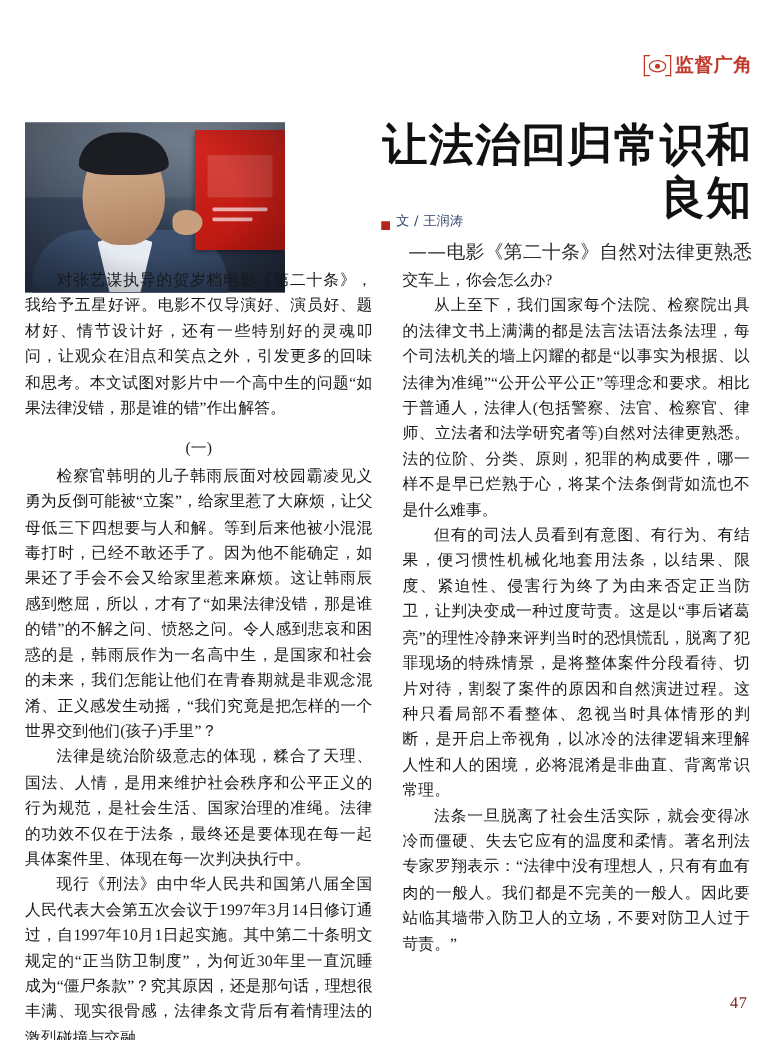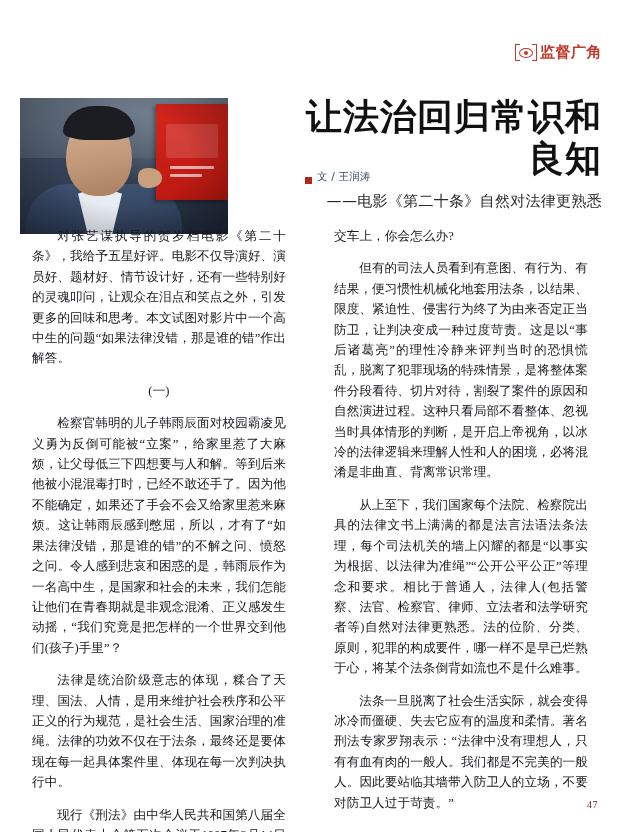--- a/index.html
+++ b/index.html
@@ -235,21 +235,21 @@
     height: 580px;
     display: flex;
     gap: 24px;
   }
   .col {
     width: 278px;
     position: relative;
   }
   .col p,
   .col .section-mark {
-    margin: 12px;
+    margin: 0;
     font-size: 12.6px;
     line-height: 20.4px;
     text-align: justify;
     text-justify: inter-ideograph;
     letter-spacing: .1px;
     color: #16181c;
   }
   .col p.indent {
     text-indent: 2em;
   }
@@ -259,21 +259,21 @@
     margin: 12px 0 2px 0;
     font-size: 12.6px;
   }
 
   
   .page-number {
     position: absolute;
     right: 22px;
     bottom: 22px;
     font-family: "Liberation Serif", serif;
-    font-size: 10px;
+    font-size: 13px;
     color: #7f1d1d;
     letter-spacing: .5px;
   }
 </style>
 </head>
 <body>
 
 <div class="masthead">
   <span class="masthead-mark">
     <span class="bracket l"></span>
@@ -313,19 +313,19 @@
 <div class="columns">
   <div class="col left">
       <p class="indent"><span style="float: left; width: 0px; height: 0px;"></span>对张艺谋执导的贺岁档电影《第二十条》，我给予五星好评。电影不仅导演好、演员好、题材好、情节设计好，还有一些特别好的灵魂叩问，让观众在泪点和笑点之外，引发更多的回味和思考。本文试图对影片中一个高中生的问题“如果法律没错，那是谁的错”作出解答。</p>
       <p class="section-mark">(一)</p>
       <p class="indent">检察官韩明的儿子韩雨辰面对校园霸凌见义勇为反倒可能被“立案”，给家里惹了大麻烦，让父母低三下四想要与人和解。等到后来他被小混混毒打时，已经不敢还手了。因为他不能确定，如果还了手会不会又给家里惹来麻烦。这让韩雨辰感到憋屈，所以，才有了“如果法律没错，那是谁的错”的不解之问、愤怒之问。令人感到悲哀和困惑的是，韩雨辰作为一名高中生，是国家和社会的未来，我们怎能让他们在青春期就是非观念混淆、正义感发生动摇，“我们究竟是把怎样的一个世界交到他们(孩子)手里”？</p>
       <p class="indent">法律是统治阶级意志的体现，糅合了天理、国法、人情，是用来维护社会秩序和公平正义的行为规范，是社会生活、国家治理的准绳。法律的功效不仅在于法条，最终还是要体现在每一起具体案件里、体现在每一次判决执行中。</p>
       <p class="indent">现行《刑法》由中华人民共和国第八届全国人民代表大会第五次会议于1997年3月14日修订通过，自1997年10月1日起实施。其中第二十条明文规定的“正当防卫制度”，为何近30年里一直沉睡成为“僵尸条款”？究其原因，还是那句话，理想很丰满、现实很骨感，法律条文背后有着情理法的激烈碰撞与交融。</p>
     </div>
   <div class="col right">
       <p class="">交车上，你会怎么办?</p>
+      <p class="indent">从上至下，我们国家每个法院、检察院出具的法律文书上满满的都是法言法语法条法理，每个司法机关的墙上闪耀的都是“以事实为根据、以法律为准绳”“公开公平公正”等理念和要求。相比于普通人，法律人(包括警察、法官、检察官、律师、立法者和法学研究者等)自然对法律更熟悉。法的位阶、分类、原则，犯罪的构成要件，哪一样不是早已烂熟于心，将某个法条倒背如流也不是什么难事。</p>
       <p class="indent">但有的司法人员看到有意图、有行为、有结果，便习惯性机械化地套用法条，以结果、限度、紧迫性、侵害行为终了为由来否定正当防卫，让判决变成一种过度苛责。这是以“事后诸葛亮”的理性冷静来评判当时的恐惧慌乱，脱离了犯罪现场的特殊情景，是将整体案件分段看待、切片对待，割裂了案件的原因和自然演进过程。这种只看局部不看整体、忽视当时具体情形的判断，是开启上帝视角，以冰冷的法律逻辑来理解人性和人的困境，必将混淆是非曲直、背离常识常理。</p>
-      <p class="indent">从上至下，我们国家每个法院、检察院出具的法律文书上满满的都是法言法语法条法理，每个司法机关的墙上闪耀的都是“以事实为根据、以法律为准绳”“公开公平公正”等理念和要求。相比于普通人，法律人(包括警察、法官、检察官、律师、立法者和法学研究者等)自然对法律更熟悉。法的位阶、分类、原则，犯罪的构成要件，哪一样不是早已烂熟于心，将某个法条倒背如流也不是什么难事。</p>
       <p class="indent">法条一旦脱离了社会生活实际，就会变得冰冷而僵硬、失去它应有的温度和柔情。著名刑法专家罗翔表示：“法律中没有理想人，只有有血有肉的一般人。我们都是不完美的一般人。因此要站临其墙带入防卫人的立场，不要对防卫人过于苛责。”</p>
     </div>
 </div>
 
 <div class="page-number">47</div>
 
 </body></html>

